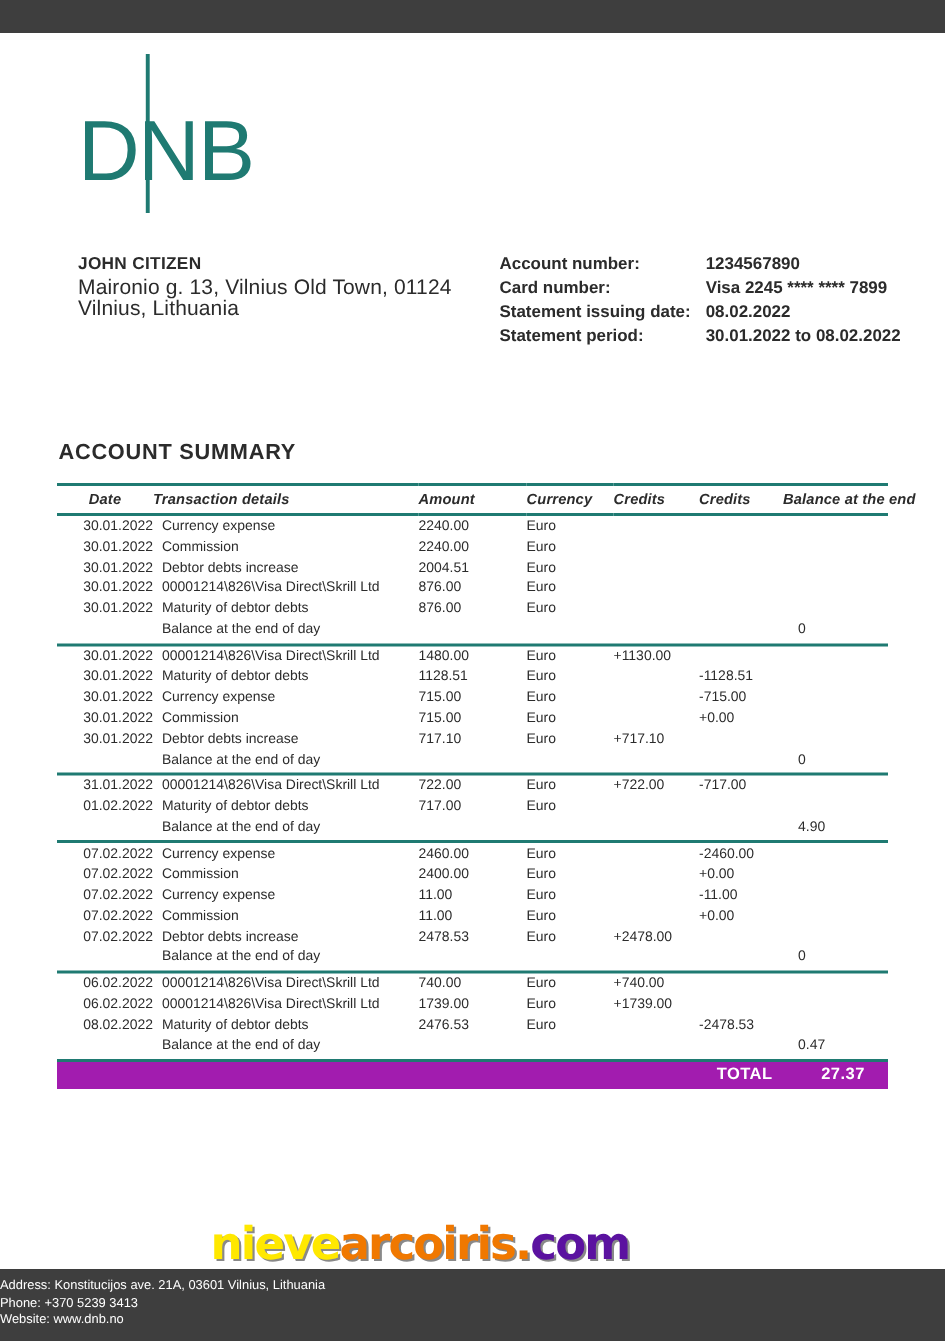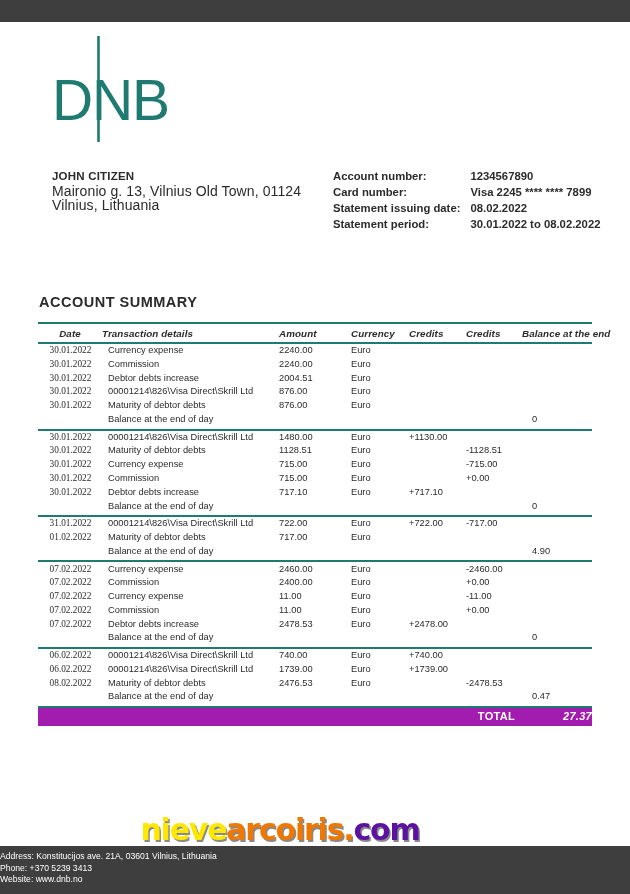--- a/index.html
+++ b/index.html
@@ -49,32 +49,32 @@
 
   thead th {
     font-size:9.8px; font-weight:bold; text-align:left;
     padding:3.5px 0 3.5px 0; letter-spacing:.1px; white-space:nowrap;
   }
   thead tr { border-top:2.2px solid #1f7a72; border-bottom:2.2px solid #1f7a72;font-style:italic; }
   th.date { text-align:center; }
   th.amt, th.cur, th.cre, th.deb { text-align:left; }
 
   tbody td { padding:1.1px 0; line-height:11.6px; white-space:nowrap; vertical-align:top; }
-  td.date { text-align:center; padding-left:1px;font-family:Liberation Serif, serif; }
+  td.date { text-align:right; padding-left:1px; }
   td.det  { padding-left:6px; }
   td.amt, td.cur, td.cre, td.deb { text-align:left; }
   td.bal  { text-align:left; padding-left:10px; }
 
   tr.grp-end td { padding-bottom:3px; }
   tr.sep td { padding:0; height:0; }
   tr.sep td div { border-bottom:2.2px solid #1f7a72; height:0; font-size:0; line-height:0; }
 
   tr.total td { background:#a21caf; color:#ffffff; font-size:11px; font-weight:bold; padding:3px 0; }
   tr.total td.tlabel { text-align:right; padding-right:7px; letter-spacing:.3px; }
-  tr.total td.tval { text-align:right; padding-left:10px; letter-spacing:.3px;font-style:italic; }
+  tr.total td.tval { text-align:center; padding-left:10px; letter-spacing:.3px; }
 
   
   .wm {
     position:absolute; left:0; top:812px; width:560px;
     text-align:center; font-size:30px; font-weight:bold;
     font-family:"DejaVu Sans", sans-serif; letter-spacing:-1.2px;
     text-shadow:1.5px 1.5px 0 rgba(40,40,40,.55);
   }
   .wm .s1 { color:#ffe800; }
   .wm .s2 { color:#f07800; }

